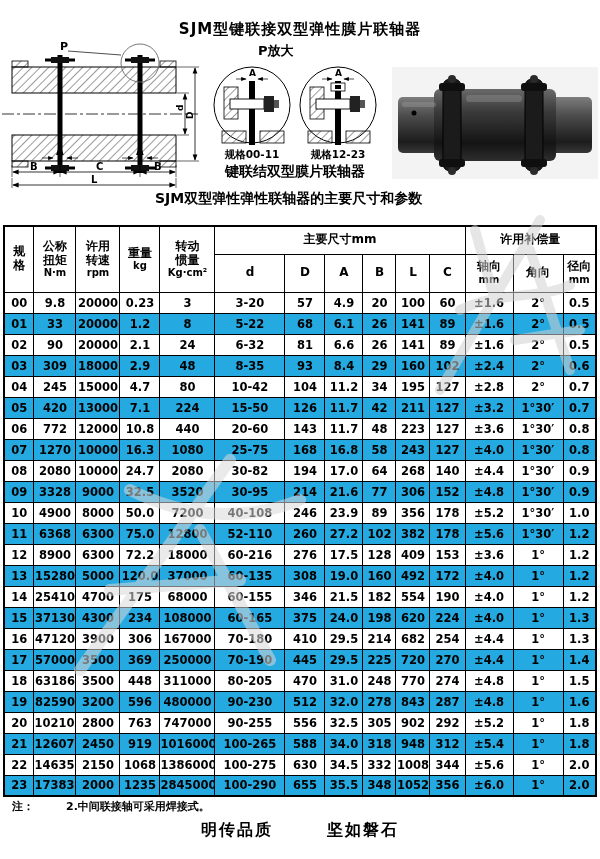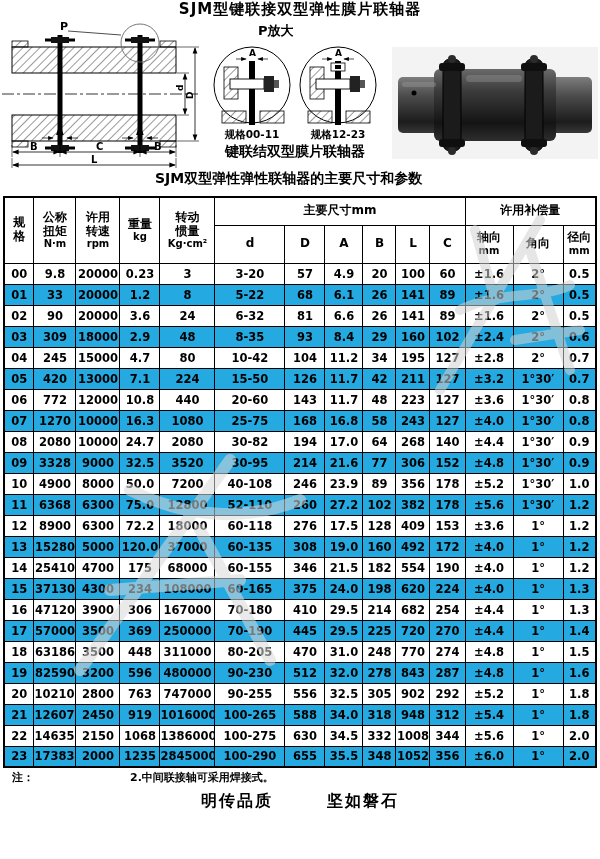--- a/index.html
+++ b/index.html
@@ -1,34 +1,34 @@
 <!DOCTYPE html>
 <html><head>
 <meta charset="utf-8">
 <style>
   * { box-sizing: border-box; margin: 0; padding: 0; }
   html,body { width:600px; height:859px; overflow:hidden; background:#fff;
     font-family:"DejaVu Sans","Liberation Sans",sans-serif; color:#000; position:relative; }
-  .page-title { text-align:center; font-size:15px; font-weight:bold; padding-top:0; letter-spacing:1px; }
+  .page-title { text-align:center; font-size:15px; font-weight:bold; padding-top:20px; letter-spacing:1px; }
   .drawings { height:150px; display:flex; align-items:flex-start; }
   .drawings svg { display:block; }
-  .table-title { font-size:14px; font-weight:bold; margin:1px 0 8px 155px; }
+  .table-title { font-size:14px; font-weight:bold; margin:1px 0 17px 155px; }
   table.spec { width:592px; margin:0 auto; border-collapse:collapse; table-layout:fixed; border:2px solid #000; }
   table.spec th, table.spec td { border:1px solid #000; text-align:center; vertical-align:middle; padding:0; overflow:hidden; }
   thead th { font-size:12px; font-weight:bold; line-height:1.15; }
   thead tr.h1 th { height:28px; }
   thead tr.h2 th { height:38px; }
   .unit { display:block; font-size:10px; font-weight:bold; }
   .wrapnarrow { display:inline-block; width:30px; line-height:1.15; }
   .wrapspec { display:inline-block; width:14px; line-height:1.15; }
   tbody td { height:21px; font-size:11.5px; font-weight:bold; white-space:nowrap; }
   tbody tr:nth-child(even) td { background:#25a9e1; }
   .notes { width:576px; margin:3px auto 0; font-size:11px; font-weight:bold; line-height:1.35; }
   .notes-line1 { display:flex; }
-  .note-2 { margin-left:96px; }
+  .note-2 { margin-left:32px; }
   .notes-line2 { padding-left:26px; }
   .slogans { display:flex; justify-content:center; gap:54px; font-size:16px; font-weight:bold; margin-top:5px; letter-spacing:2px; }
   .watermark { position:absolute; pointer-events:none; opacity:.55; }
   svg text { font-family:"DejaVu Sans","Liberation Sans",sans-serif; }
 </style>
 </head>
 <body>
 
 <div class="page-title">SJM型键联接双型弹性膜片联轴器</div>
 
@@ -260,21 +260,21 @@
         <td>141</td>
         <td>89</td>
         <td>±1.6</td>
         <td>2°</td>
         <td>0.5</td>
       </tr>
       <tr>
         <td>02</td>
         <td>90</td>
         <td>20000</td>
-        <td>3.6</td>
+        <td>2.1</td>
         <td>24</td>
         <td>6-32</td>
         <td>81</td>
         <td>6.6</td>
         <td>26</td>
         <td>141</td>
         <td>89</td>
         <td>±1.6</td>
         <td>2°</td>
         <td>0.5</td>
@@ -422,21 +422,21 @@
         <td>±5.6</td>
         <td>1°30′</td>
         <td>1.2</td>
       </tr>
       <tr>
         <td>12</td>
         <td>8900</td>
         <td>6300</td>
         <td>72.2</td>
         <td>18000</td>
-        <td>60-118</td>
+        <td>60-216</td>
         <td>276</td>
         <td>17.5</td>
         <td>128</td>
         <td>409</td>
         <td>153</td>
         <td>±3.6</td>
         <td>1°</td>
         <td>1.2</td>
       </tr>
       <tr>

